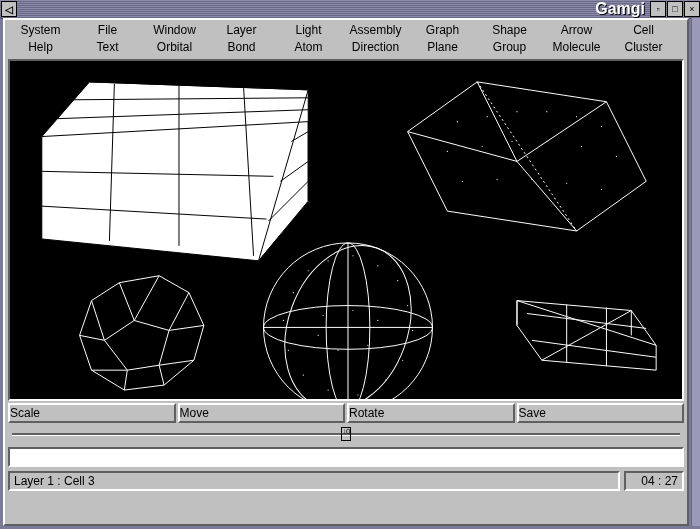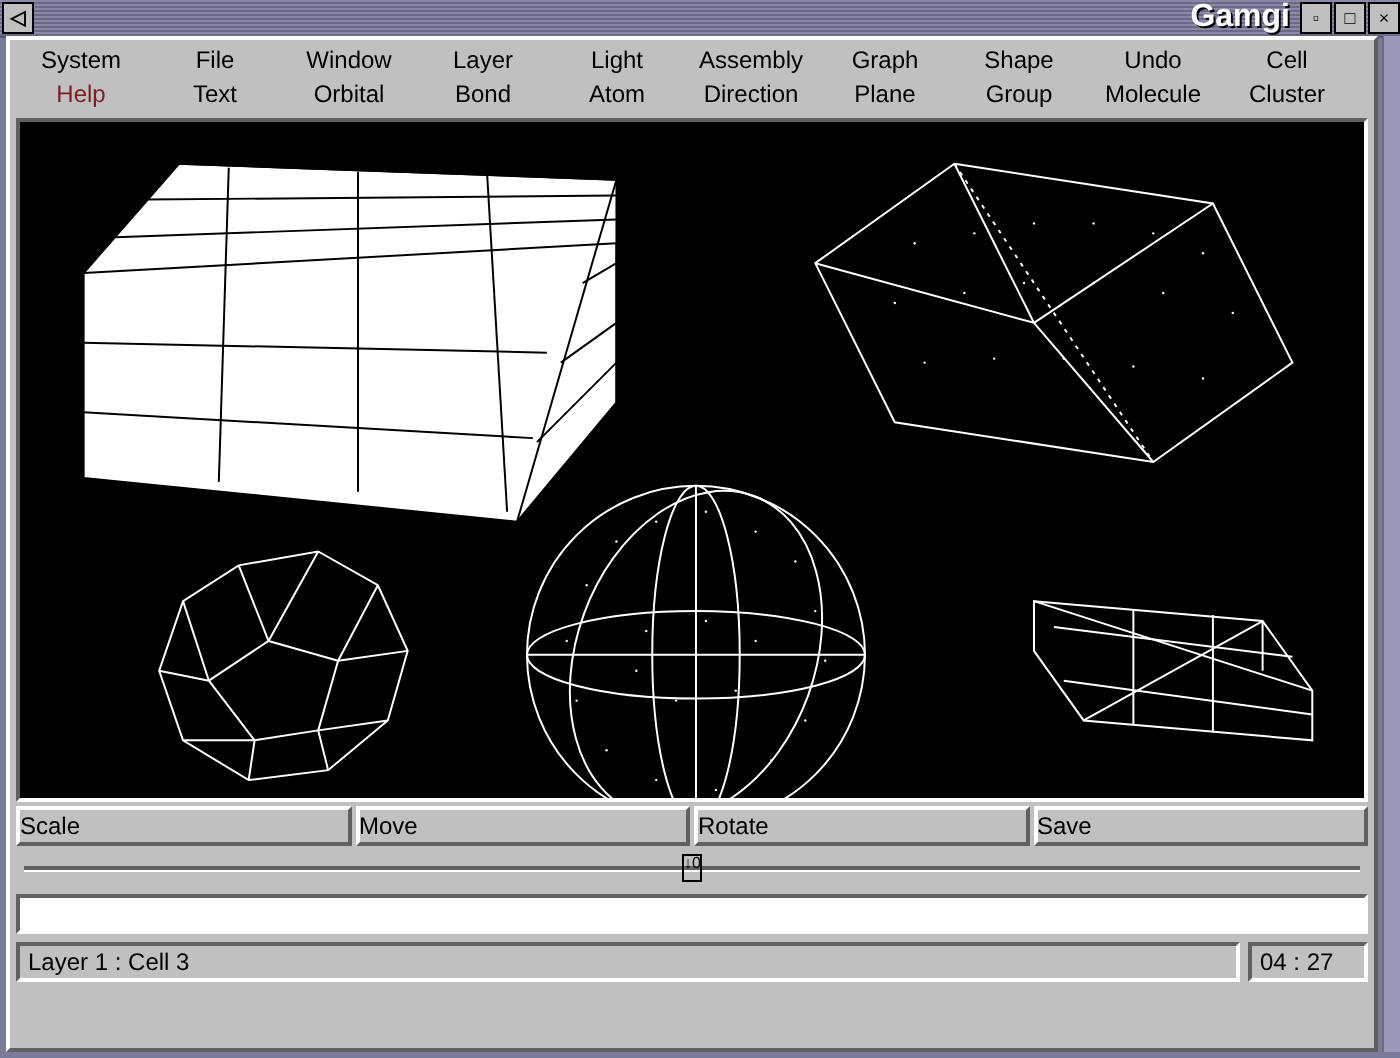--- a/index.html
+++ b/index.html
@@ -90,21 +90,21 @@
   }
   .menu-item {
     width: 67px;
     height: 17px;
     line-height: 17px;
     text-align: center;
     color: #000;
     font-size: 12px;
     cursor: default;
   }
-  .menu-item.help { color: #7f1d1d; }
+  .menu-item.help { color: #000000; }
   
   .viewport-wrap {
     margin: 1px 3px 2px 3px;
     border: 2px solid;
     border-top-color:#606060;
     border-left-color:#606060;
     border-right-color:#ffffff;
     border-bottom-color:#ffffff;
   }
   .viewport {
@@ -190,21 +190,21 @@
     border-left-color:#606060;
     border-right-color:#ffffff;
     border-bottom-color:#ffffff;
     font-size: 12px;
     color: #000;
     line-height: 16px;
     padding: 0 4px;
     box-sizing: border-box;
   }
   .status-cell.left { flex: 1; margin-right: 4px; }
-  .status-cell.right { width: 60px; text-align: left; }
+  .status-cell.right { width: 60px; text-align: right; }
 </style>
 </head>
 <body>
 
 <div class="desktop">
 
   <div class="titlebar">
     <div class="title-left-btn">◁</div>
     <div class="title-text">Gamgi</div>
     <div class="title-btn">▫</div>
@@ -218,21 +218,21 @@
 
     <div class="menubar">
       <div class="menu-item">System</div>
       <div class="menu-item">File</div>
       <div class="menu-item">Window</div>
       <div class="menu-item">Layer</div>
       <div class="menu-item">Light</div>
       <div class="menu-item">Assembly</div>
       <div class="menu-item">Graph</div>
       <div class="menu-item">Shape</div>
-      <div class="menu-item">Undo</div>
+      <div class="menu-item">Arrow</div>
       <div class="menu-item">Cell</div>
       <div class="menu-item help">Help</div>
       <div class="menu-item">Text</div>
       <div class="menu-item">Orbital</div>
       <div class="menu-item">Bond</div>
       <div class="menu-item">Atom</div>
       <div class="menu-item">Direction</div>
       <div class="menu-item">Plane</div>
       <div class="menu-item">Group</div>
       <div class="menu-item">Molecule</div>

